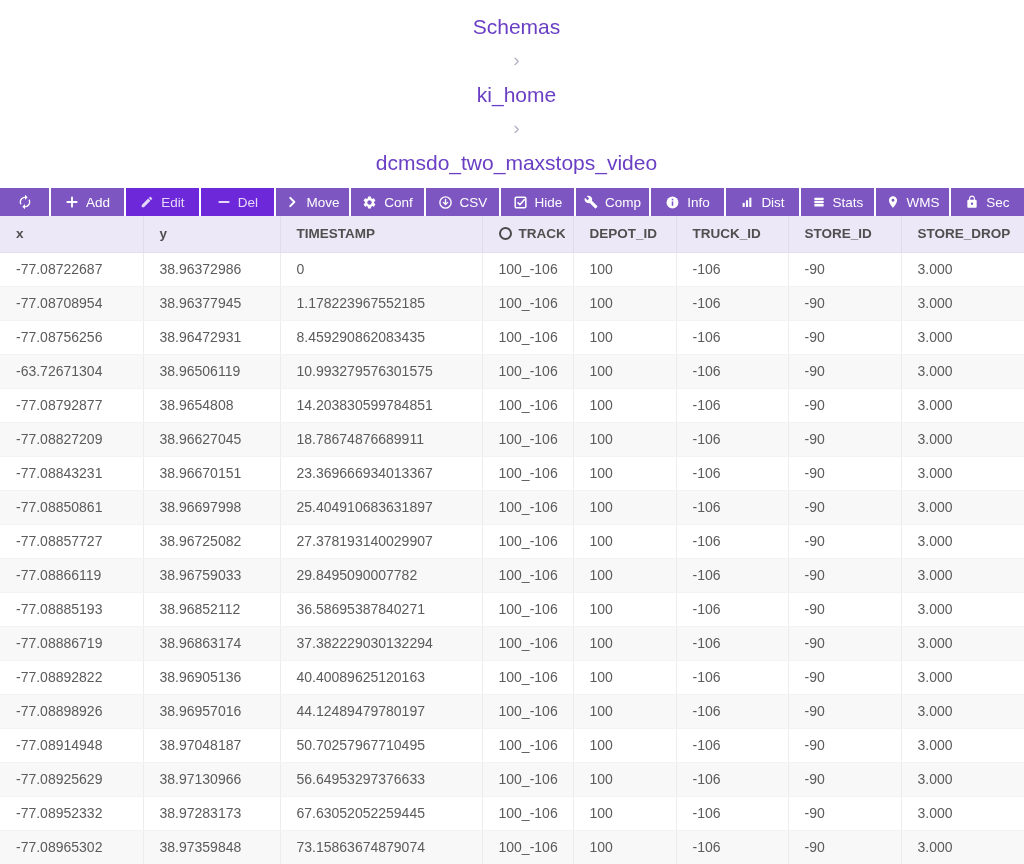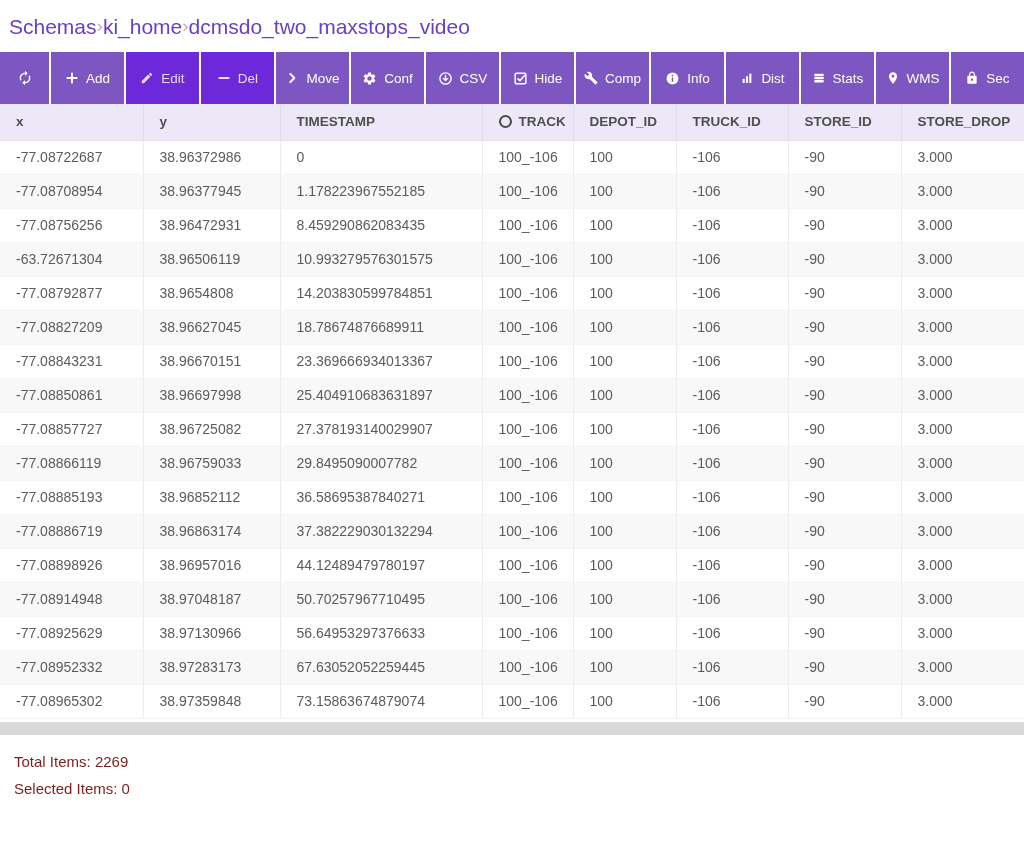--- a/index.html
+++ b/index.html
@@ -1,26 +1,26 @@
 <!DOCTYPE html>
 <html><head>
 <meta charset="utf-8">
 <style>
   * { margin:0; padding:0; box-sizing:border-box; }
   html,body { width:1024px; height:864px; background:#fff; overflow:hidden;
               font-family:"Liberation Sans","DejaVu Sans",sans-serif; }
 
   
-  .breadcrumb { display:flex; align-items:center; 
-                padding:15px 0 13px 9px; font-size:21px; }
+  .breadcrumb { display:flex; align-items:center; gap:11px;
+                padding:15px 0 13px 9px; font-size:21px;flex-direction:column; }
   .crumb { color:#6A3FC4; text-decoration:none; cursor:pointer; }
   .crumb-sep { color:#b7b1c4; font-size:19px; transform:translateY(-1px); }
 
   
-  .toolbar { display:flex; gap:2px; height:52px; background:#fff; }
+  .toolbar { display:flex; gap:2px; height:28px; background:#fff; }
   .btn { flex:1 1 0; border:none; display:flex; align-items:center; justify-content:center;
          gap:7px; background:#7D56C2; color:#fff; font-size:13.5px;
          font-family:inherit; cursor:pointer; white-space:nowrap; }
   .btn.icon-only { flex:0 0 49px; }
   .btn.disabled { background:#6d28d9; color:rgba(255,255,255,0.82); cursor:default; }
   .ico { display:flex; align-items:center; }
   .ico svg { display:block; }
 
   
   table { border-collapse:collapse; table-layout:fixed; width:1024px; }
@@ -320,20 +320,30 @@
         <td>-77.08886719</td>
         <td>38.96863174</td>
         <td>37.382229030132294</td>
         <td>100_-106</td>
         <td>100</td>
         <td>-106</td>
         <td>-90</td>
         <td>3.000</td>
       </tr>
       <tr>
+        <td>-77.08892822</td>
+        <td>38.96905136</td>
+        <td>40.40089625120163</td>
+        <td>100_-106</td>
+        <td>100</td>
+        <td>-106</td>
+        <td>-90</td>
+        <td>3.000</td>
+      </tr>
+      <tr>
         <td>-77.08898926</td>
         <td>38.96957016</td>
         <td>44.12489479780197</td>
         <td>100_-106</td>
         <td>100</td>
         <td>-106</td>
         <td>-90</td>
         <td>3.000</td>
       </tr>
       <tr>

